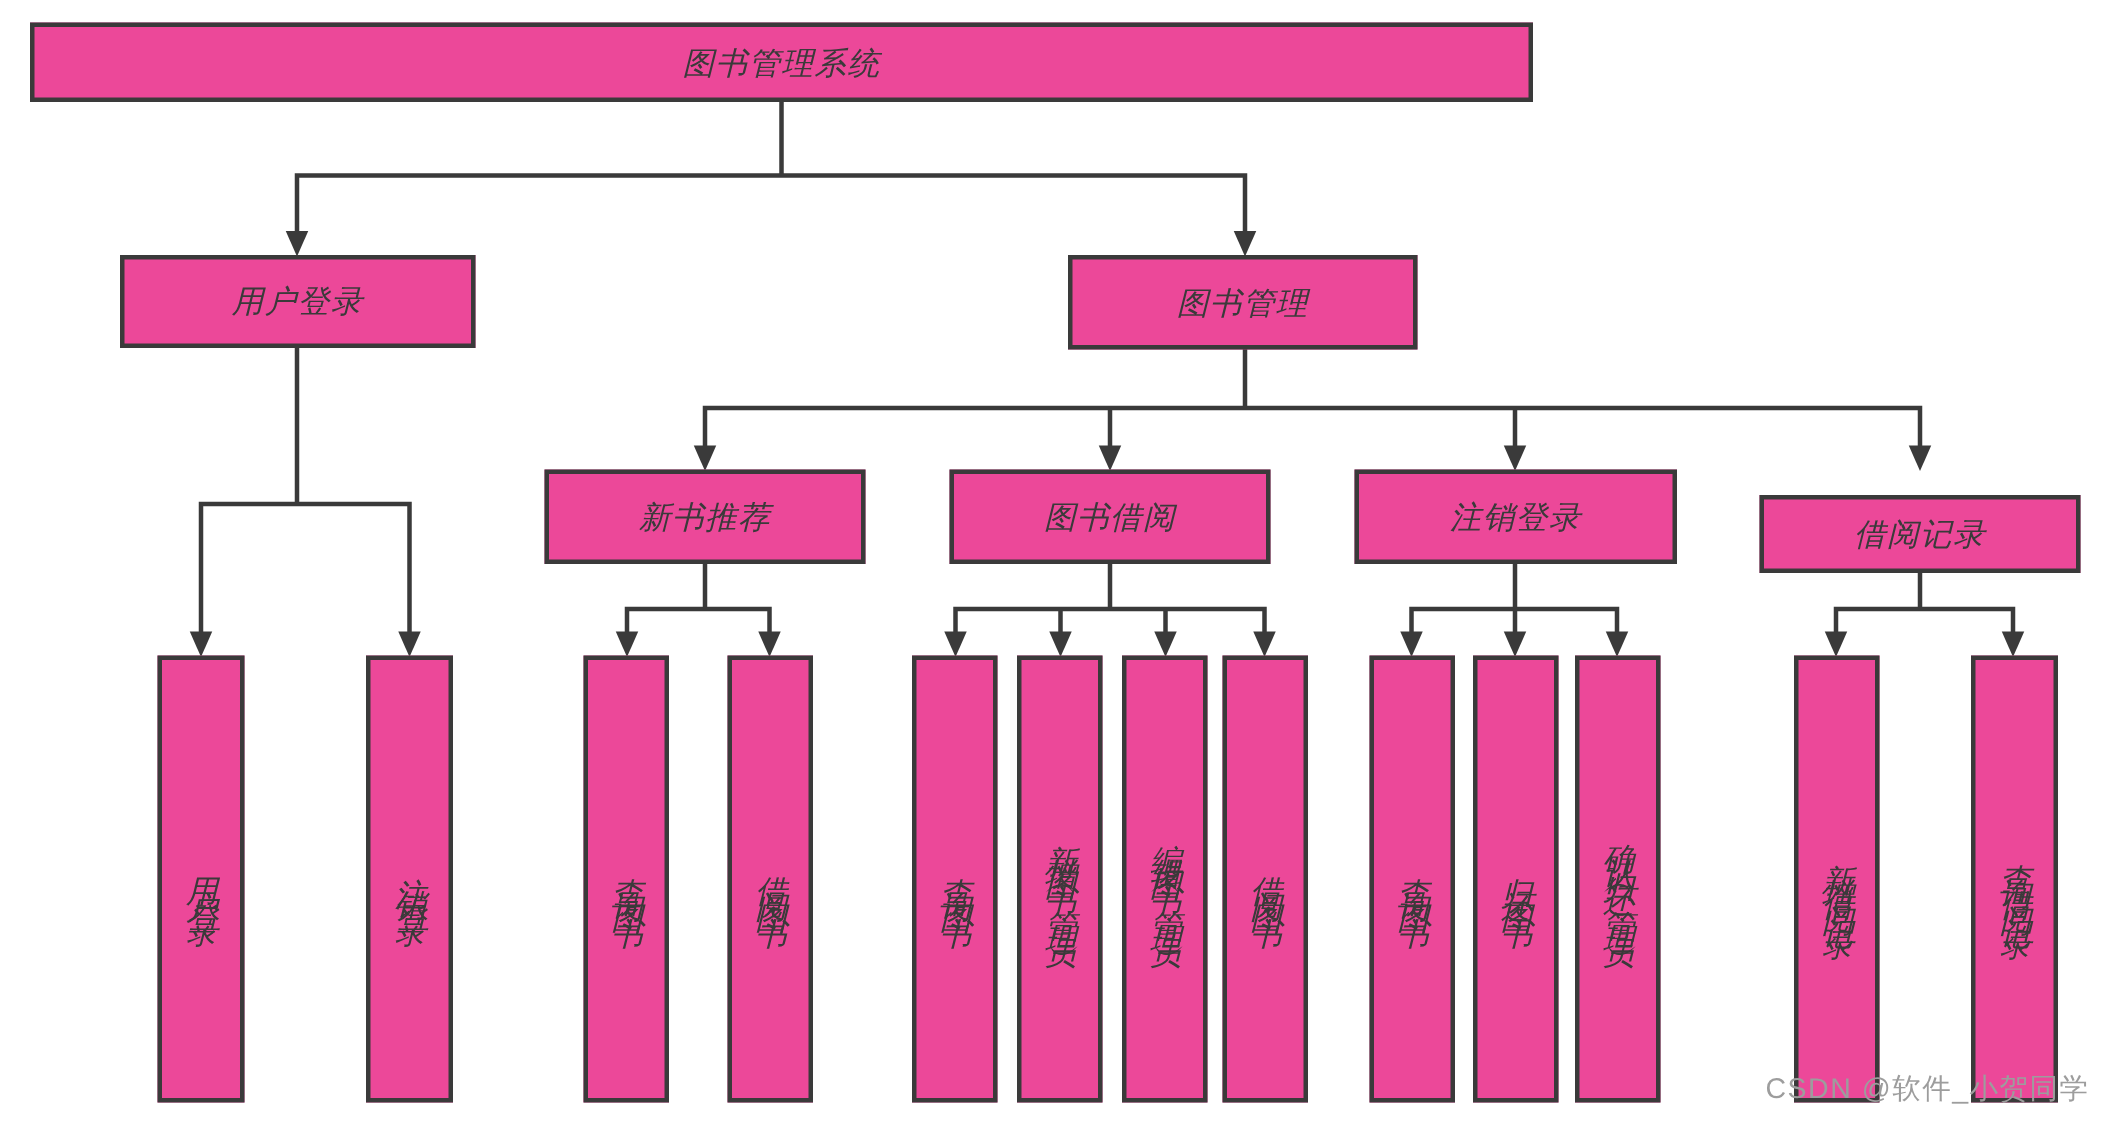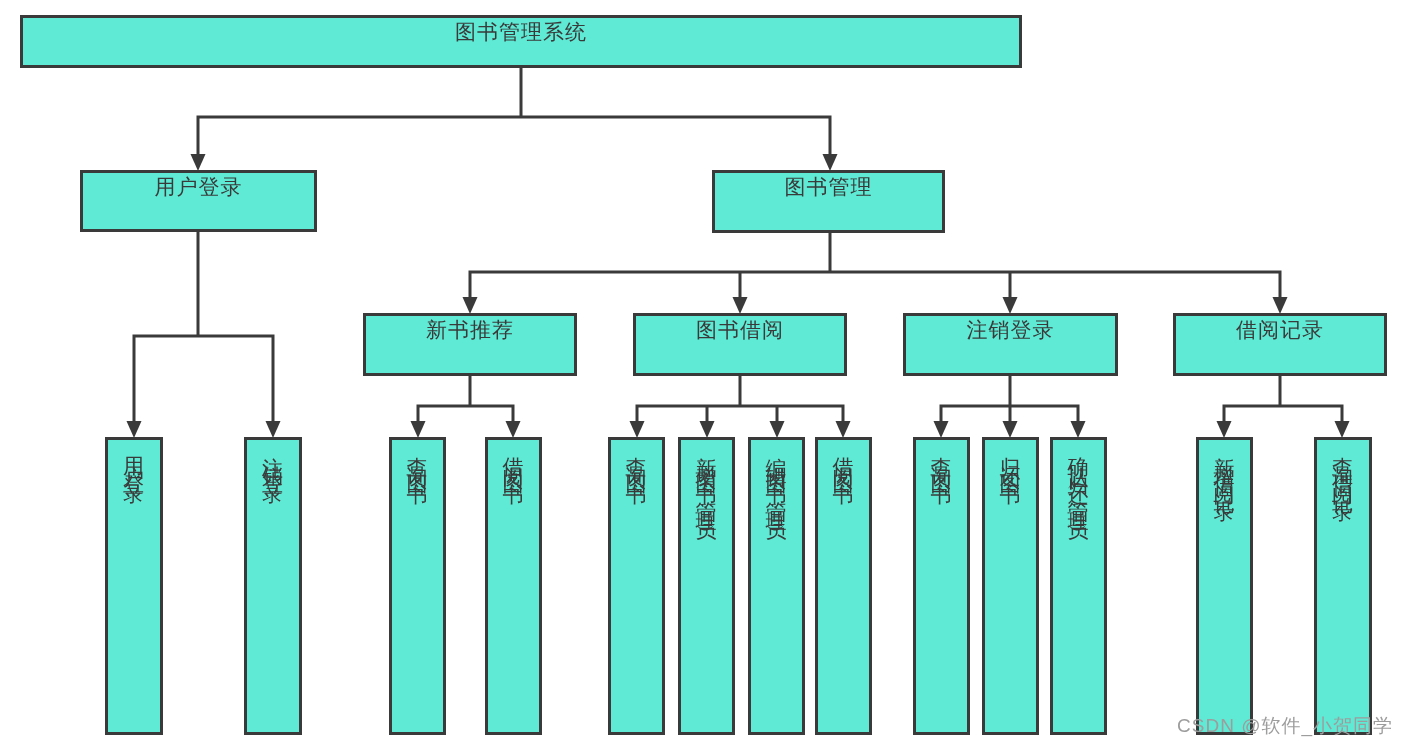--- a/index.html
+++ b/index.html
@@ -14,26 +14,27 @@
     width:1405px;height:747px;
     background:var(--bg);
     overflow:hidden;
     font-family:"Liberation Sans","DejaVu Sans",sans-serif;
     color:var(--text);
   }
   svg.connectors{position:absolute;left:0;top:0;z-index:1;}
   .node{
     position:absolute;
     z-index:2;
-    background:#5eead4;
+    background:#ec4899;
     border:3px solid var(--line);
     box-sizing:border-box;
     display:flex;
-    align-items:flex-start;
+    align-items:center;
     justify-content:center;
+    font-style:italic;
   }
   .node.h span{
     font-size:21px;
     letter-spacing:1px;
     white-space:nowrap;
   }
   .node.v{top:437px;height:298px;}
   .node.v span{
     writing-mode:vertical-rl;
     text-orientation:mixed;
@@ -99,21 +100,21 @@
 
   <div class="node h" style="left:363px;top:313px;width:214px;height:63px">
     <span>新书推荐</span>
   </div>
   <div class="node h" style="left:633px;top:313px;width:214px;height:63px">
     <span>图书借阅</span>
   </div>
   <div class="node h" style="left:903px;top:313px;width:215px;height:63px">
     <span>注销登录</span>
   </div>
-  <div class="node h" style="left:1173px;top:313px;width:214px;height:63px">
+  <div class="node h" style="left:1173px;top:330px;width:214px;height:52px">
     <span>借阅记录</span>
   </div>
 
   <div class="node v" style="left:105px;width:58px">
     <span>用户登录</span>
   </div>
   <div class="node v" style="left:244px;width:58px">
     <span>注销登录</span>
   </div>
 

